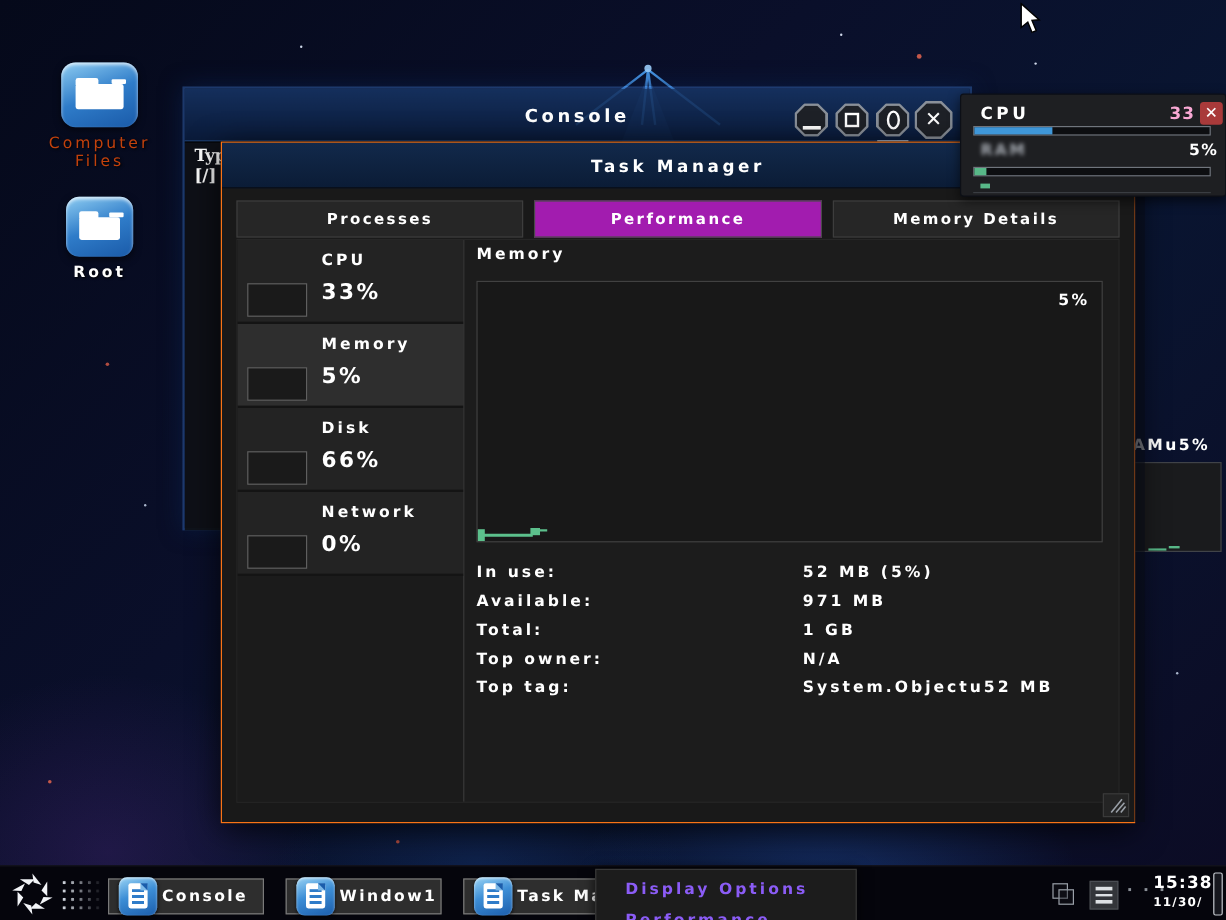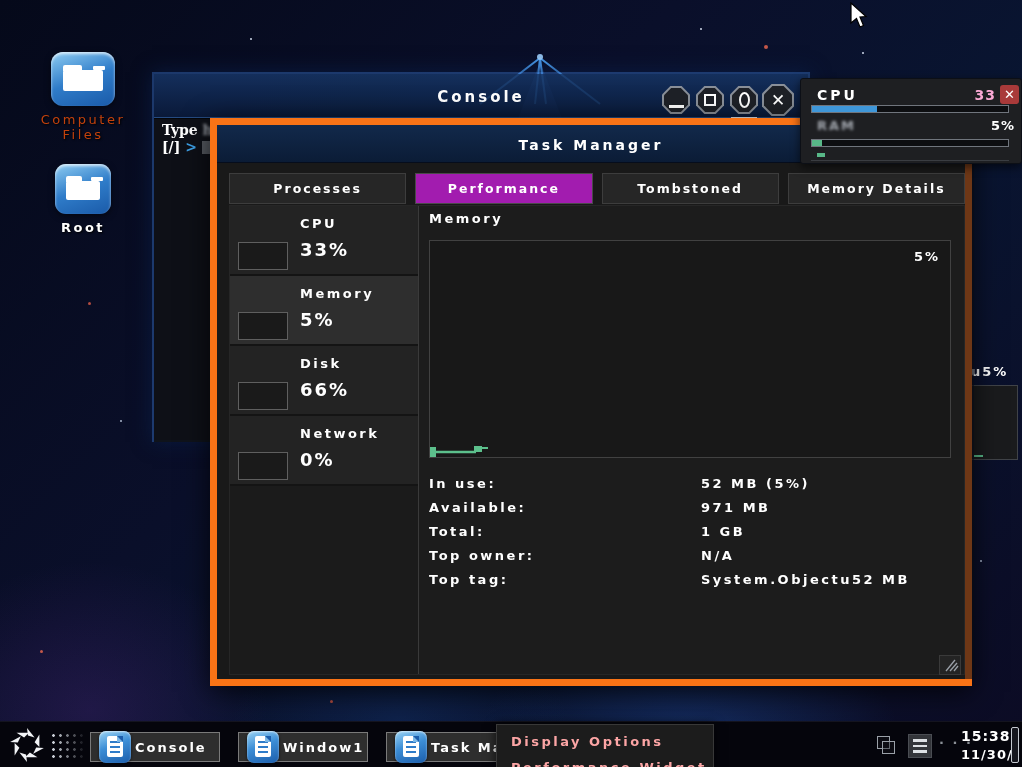--- a/index.html
+++ b/index.html
@@ -40,22 +40,22 @@
   #console-body { left:0; top:44px; width:100%; height:324px; background:rgba(15,17,22,0.94);
     border-top:1px solid rgba(0,0,0,0.6); }
   .console-text { position:absolute; left:8px; top:3px; color:#fff; font-family:"DejaVu Serif", serif;
     font-weight:bold; font-size:14px; line-height:17px; white-space:pre; }
   .blurred { color:#b7bcc4; filter:blur(1.6px); opacity:0.85; }
   .prompt-sym { color:#3da1e8; }
   .cursor-block { display:inline-block; width:8px; height:13px; background:#585c63; vertical-align:-2px; }
   .btn-underline { position:absolute; width:26px; height:2px; background:#e8ecf2; }
 
   
-  #tm-win { left:210px; top:118px; width:762px; height:568px; z-index:30;
-    background:#191919; border:7px solid #f97316; box-shadow:0 6px 26px rgba(0,0,0,0.75); }
+  #tm-win { left:184px; top:118px; width:762px; height:568px; z-index:30;
+    background:#191919; border:1px solid #f97316; box-shadow:0 6px 26px rgba(0,0,0,0.75); }
   #tm-edge { position:absolute; right:-9px; top:0; width:9px; height:100%; background:rgba(8,12,22,0.58); }
   #tm-title { left:0; top:0; width:100%; height:38px;
     background:linear-gradient(to bottom,#12294b,#0b1c36); border-bottom:1px solid #060d1c; }
   #tm-title .titlebar-text { margin-top:12px; font-size:14px; }
   .tm-btn { z-index:55; }
   #tm-tabs { position:absolute; left:12px; top:48px; width:736px; height:31px; display:flex; gap:9px; }
   .tab { flex:1; background:#262626; border:1px solid #3d3d3d; color:#fff; font-weight:bold;
     font-size:12.5px; letter-spacing:2px; display:flex; align-items:center; justify-content:center; }
   .tab.active { background:#a21caf; border-color:#4a4a4a; }
   #tm-content { position:absolute; left:12px; top:80px; width:736px; height:470px; background:#1c1c1c; border:1px solid #262626; }
@@ -108,27 +108,27 @@
   .doc-lines { position:absolute; left:3px; top:5px; width:10px; height:13px;
     background:repeating-linear-gradient(to bottom,#2f7cc9 0 2px, transparent 2px 5px); }
   .doc-fold { position:absolute; right:0; top:0; border-style:solid; border-width:0 6px 6px 0; border-color:#7db9e8 #1b5dab #7db9e8 transparent; }
   #tray-layers { position:absolute; left:875px; top:12px; width:24px; height:24px; }
   .layer-sq { position:absolute; border:1.5px solid #9aa0a8; width:13px; height:13px; background:rgba(20,20,28,0.4); }
   #tray-menu { position:absolute; left:908px; top:12px; width:24px; height:24px; background:#33353a; border:1px solid #4a4d53;
     display:flex; flex-direction:column; justify-content:center; gap:3px; padding:4px; }
   #tray-menu i { display:block; height:2.5px; background:#dde0e4; }
   #tray-dots { position:absolute; left:939px; top:13px; color:#8b9097; font-weight:bold; font-size:13px; letter-spacing:2px; }
   #tray-time { position:absolute; left:961px; top:6px; color:#fff; font-weight:bold; font-size:14px; letter-spacing:1px; }
-  #tray-date { position:absolute; left:961px; top:25px; color:#fff; font-weight:bold; font-size:13px; letter-spacing:1px; }
+  #tray-date { position:absolute; left:961px; top:25px; color:#fff; font-weight:bold; font-size:10px; letter-spacing:1px; }
   #show-desktop { position:absolute; left:1011px; top:5px; width:8px; height:36px; border:1.5px solid #c6cad0; border-radius:2px; background:rgba(40,42,48,0.5); }
 
   
   #ctx-menu { left:496px; top:724px; width:218px; height:70px; background:#1c1c1c; border:1px solid #383838;
     z-index:70; box-shadow:0 0 10px rgba(0,0,0,0.7); }
-  .ctx-item { position:absolute; left:14px; color:#fca5a5; font-weight:bold; font-size:13px; letter-spacing:2.5px; }
+  .ctx-item { position:absolute; left:24px; color:#8b5cf6; font-weight:bold; font-size:13px; letter-spacing:2.5px; }
 
   
   #mouse-cursor { left:848px; top:2px; z-index:90; }
 </style>
 </head>
 <body>
 
 <div class="wp-glow" style="left:-90px; top:560px; width:360px; height:300px; background:radial-gradient(ellipse, rgba(110,50,165,0.22), transparent 70%);"></div>
 <div class="wp-glow" style="left:480px; top:620px; width:420px; height:220px; background:radial-gradient(ellipse, rgba(45,110,220,0.28), transparent 70%);"></div>
 <div class="wp-glow" style="left:230px; top:640px; width:340px; height:160px; background:radial-gradient(ellipse, rgba(40,90,190,0.18), transparent 70%);"></div>
@@ -226,21 +226,20 @@
         <div class="g-max"></div>
       </div>
     </div>
   <div class="oct tm-btn" style="left:724px; top:4px; width:32px; height:32px;">
       <div class="in g-x">✕</div>
     </div>
 
   <div id="tm-tabs">
     <div class="tab">Processes</div>
     <div class="tab active">Performance</div>
-    <div class="tab">Tombstoned</div>
     <div class="tab">Memory Details</div>
   </div>
 
   <div id="tm-content">
     <div id="tm-sidebar">
       <div class="side-item">
         <div class="side-thumb"></div>
         <div class="side-label">CPU</div>
         <div class="side-value">33%</div>
       </div>

